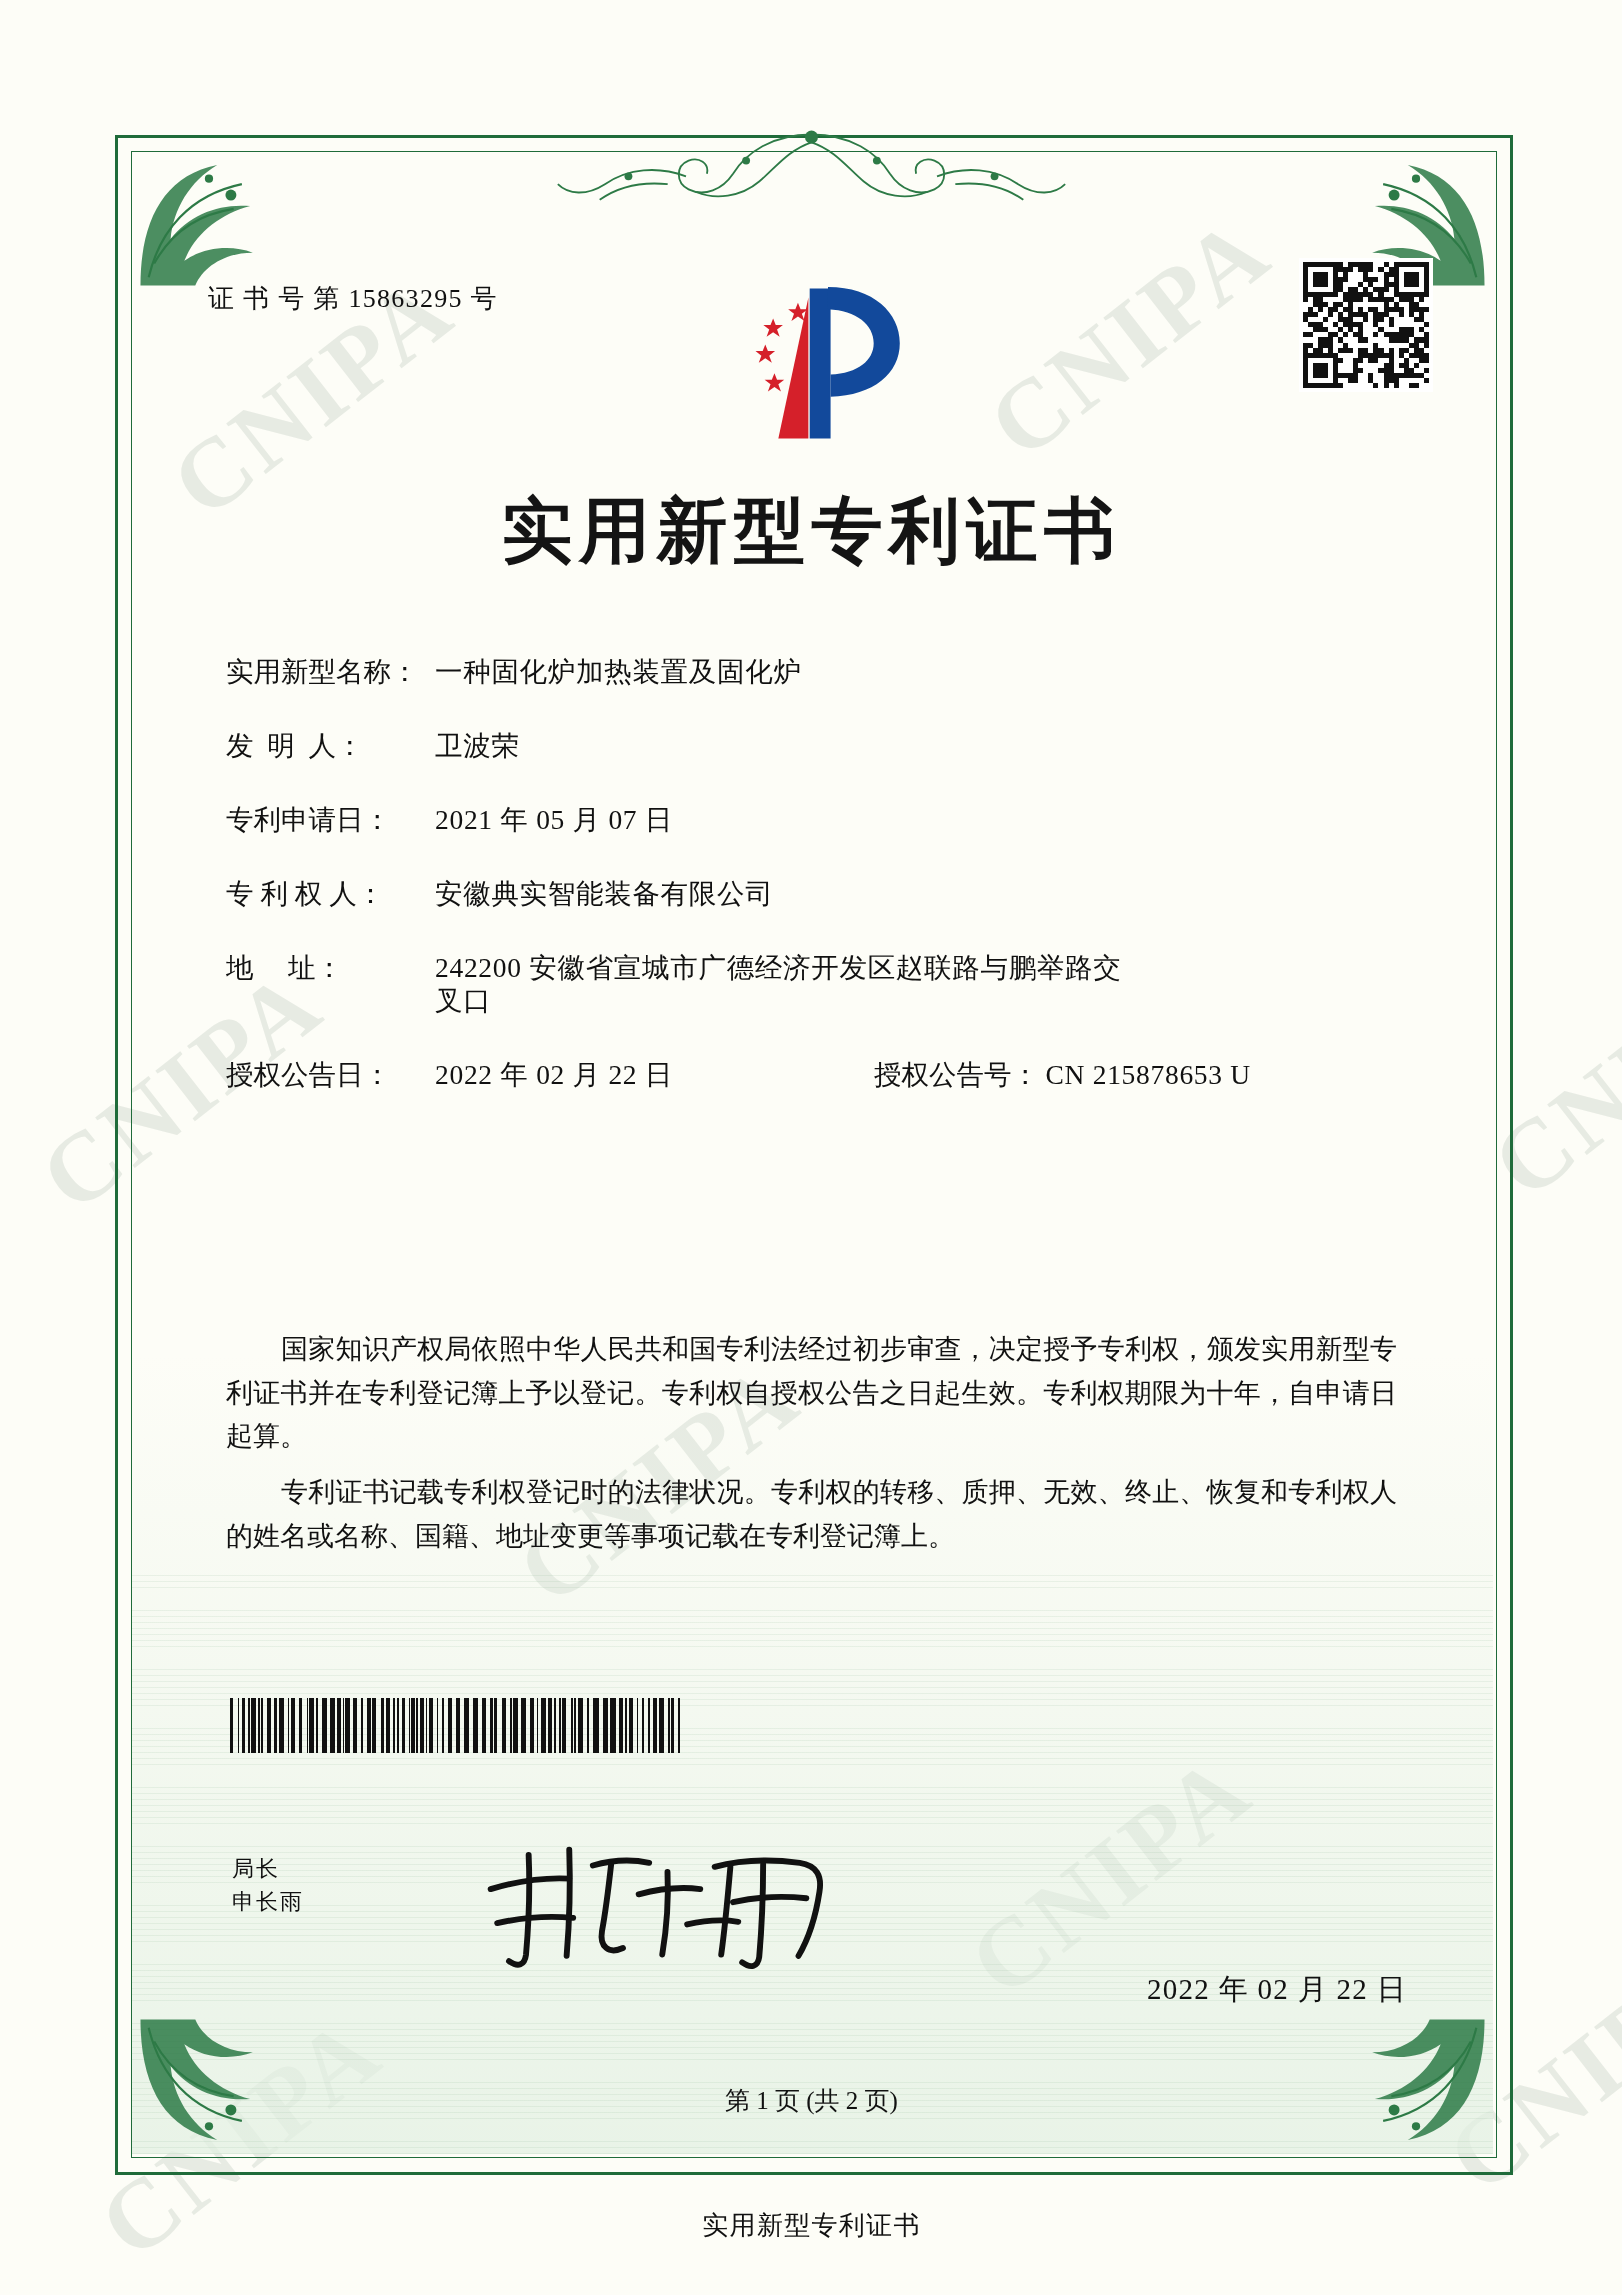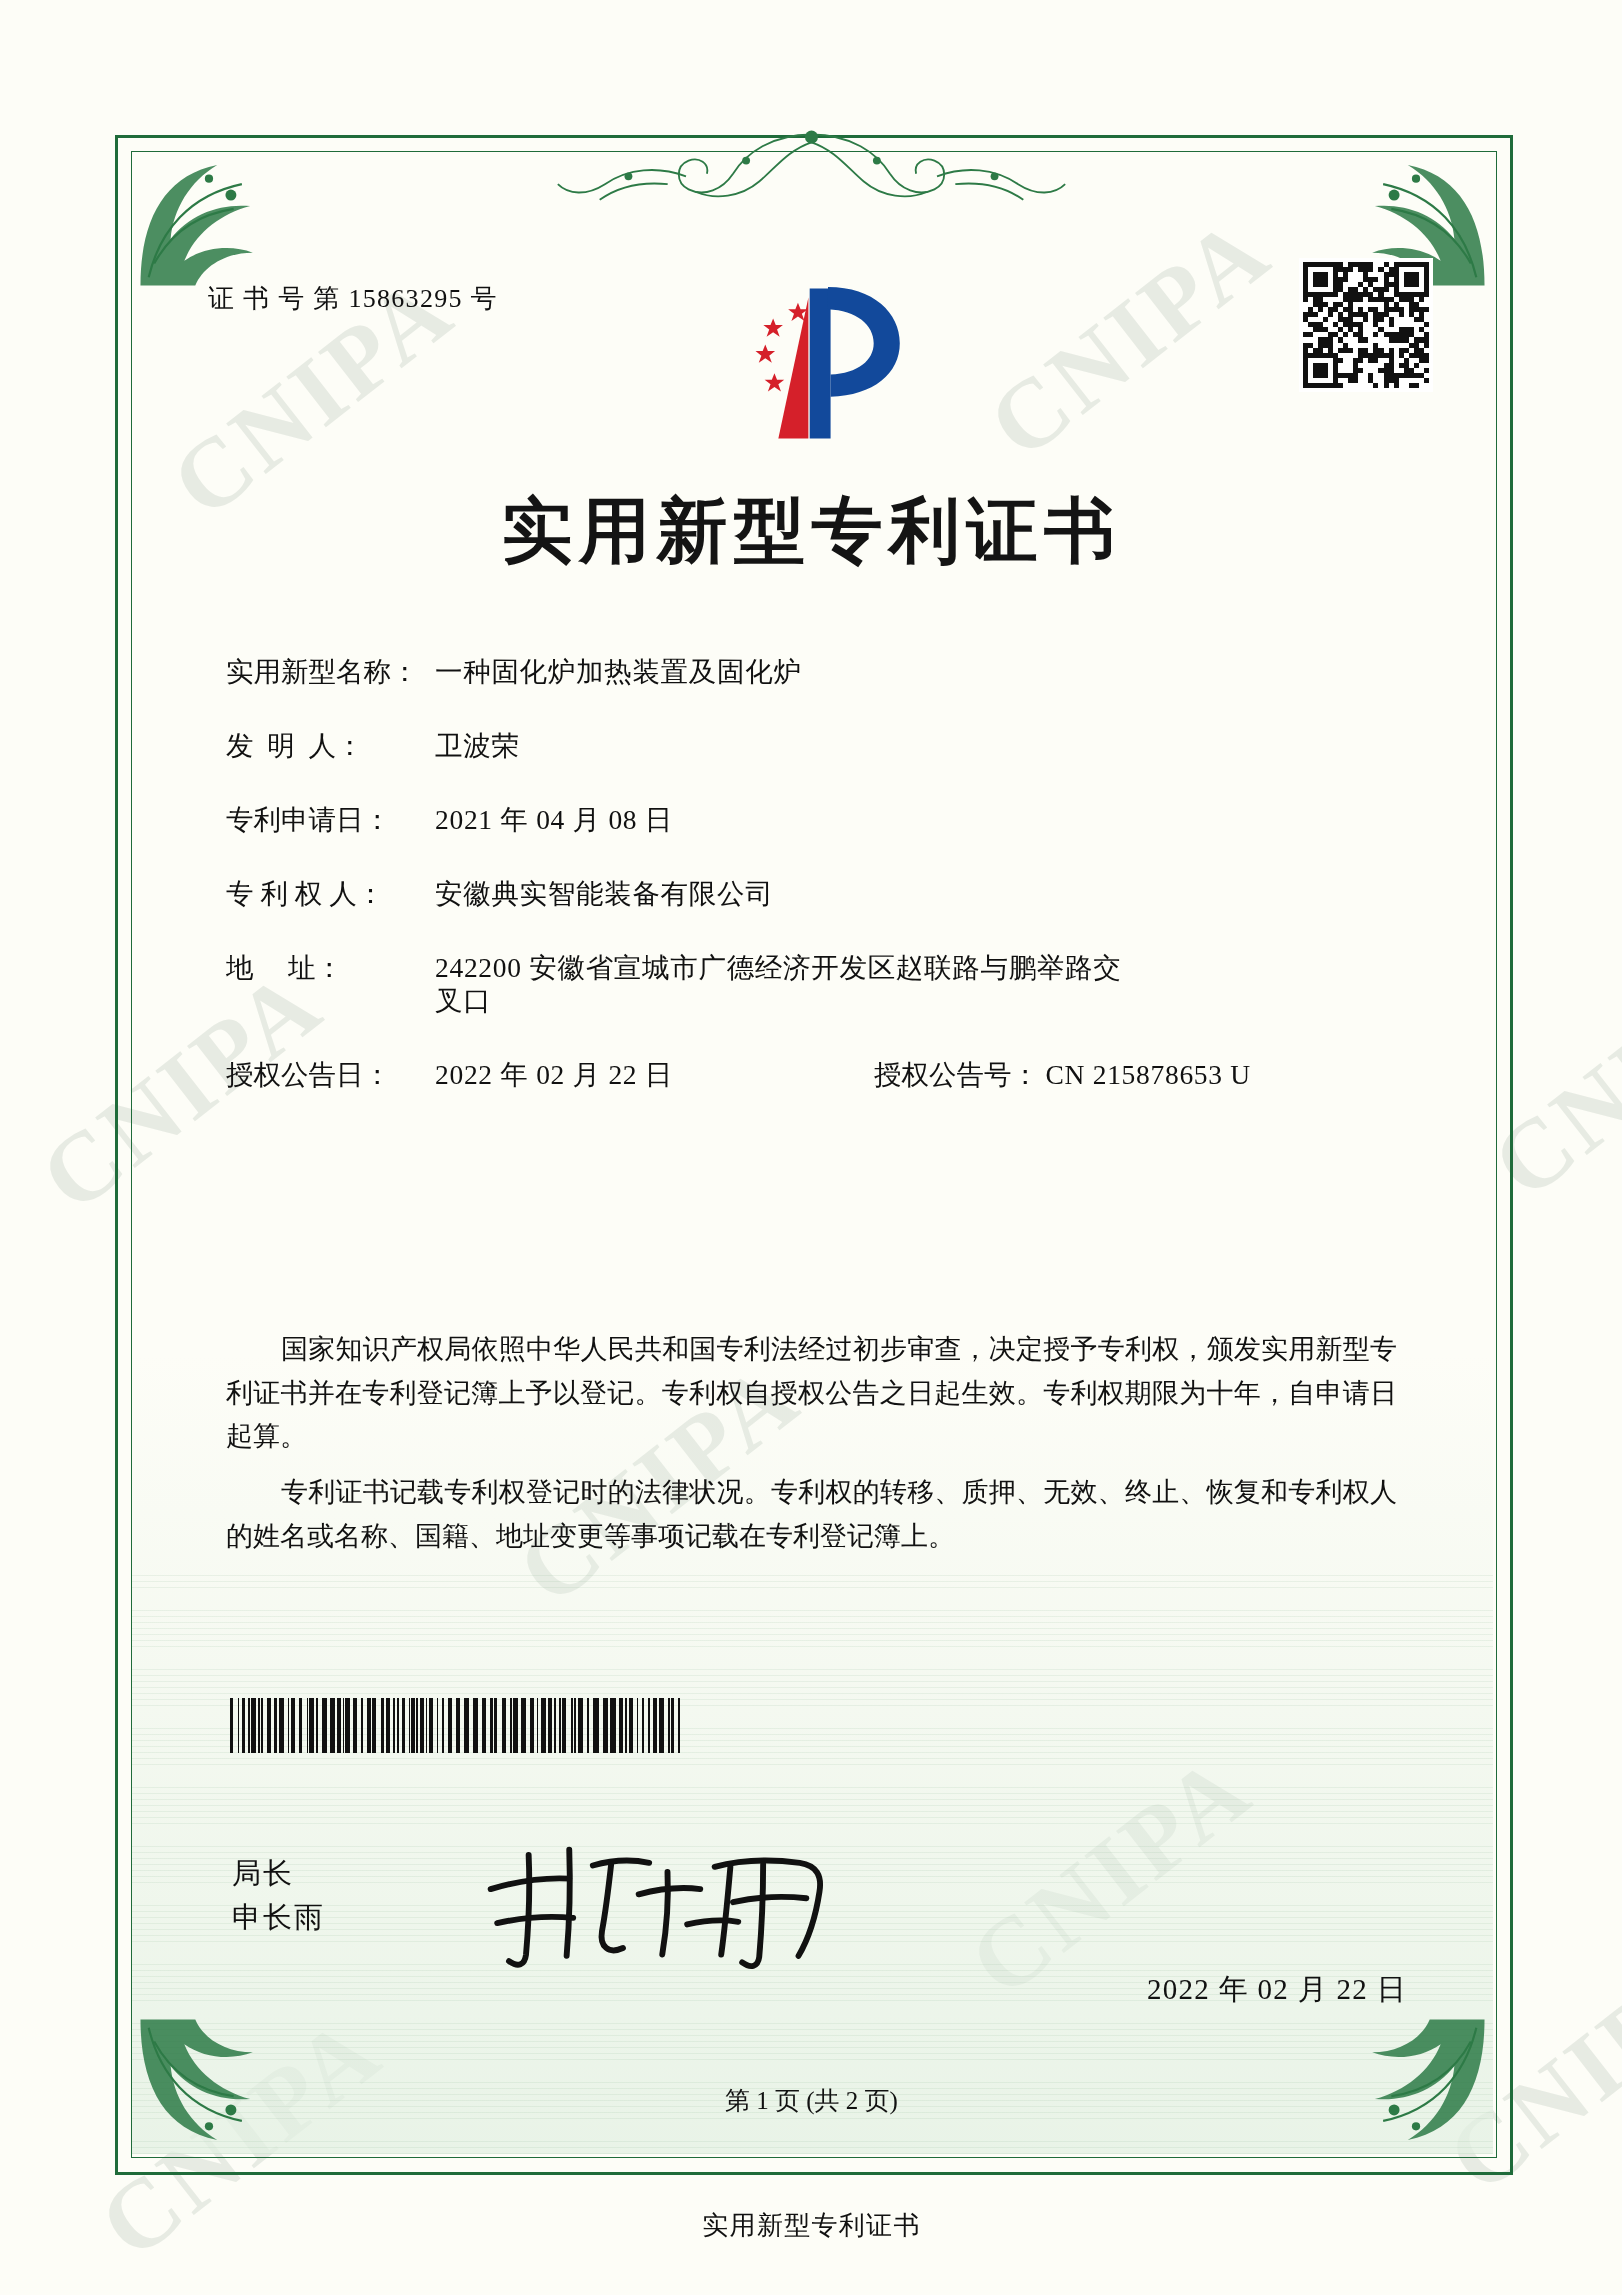--- a/index.html
+++ b/index.html
@@ -194,21 +194,21 @@
     width: 452px;
     display: flex;
     align-items: stretch;
   }
   .barcode i { display: block; height: 100%; background: #111; }
 
   
   .sig-label {
     position: absolute;
     left: 232px; top: 1852px;
-    font-size: 29px;
+    font-size: 22px;
     line-height: 1.5;
     color: #111;
     letter-spacing: 2px;
   }
   .signature {
     position: absolute;
     left: 471px; top: 1826px;
     width: 393px; height: 151px;
     color: #111;
   }
@@ -965,21 +965,21 @@
     <div class="field-row">
       <span class="field-label">实用新型名称：</span>
       <span class="field-value">一种固化炉加热装置及固化炉</span>
     </div>
     <div class="field-row">
       <span class="field-label">发  明  人：</span>
       <span class="field-value">卫波荣</span>
     </div>
     <div class="field-row">
       <span class="field-label">专利申请日：</span>
-      <span class="field-value">2021 年 04 月 08 日</span>
+      <span class="field-value">2021 年 05 月 07 日</span>
     </div>
     <div class="field-row">
       <span class="field-label">专 利 权 人：</span>
       <span class="field-value">安徽典实智能装备有限公司</span>
     </div>
     <div class="field-row">
       <span class="field-label">地     址：</span>
       <span class="field-value">
         <span>242200 安徽省宣城市广德经济开发区赵联路与鹏举路交</span>
         <span class="line2">叉口</span>

